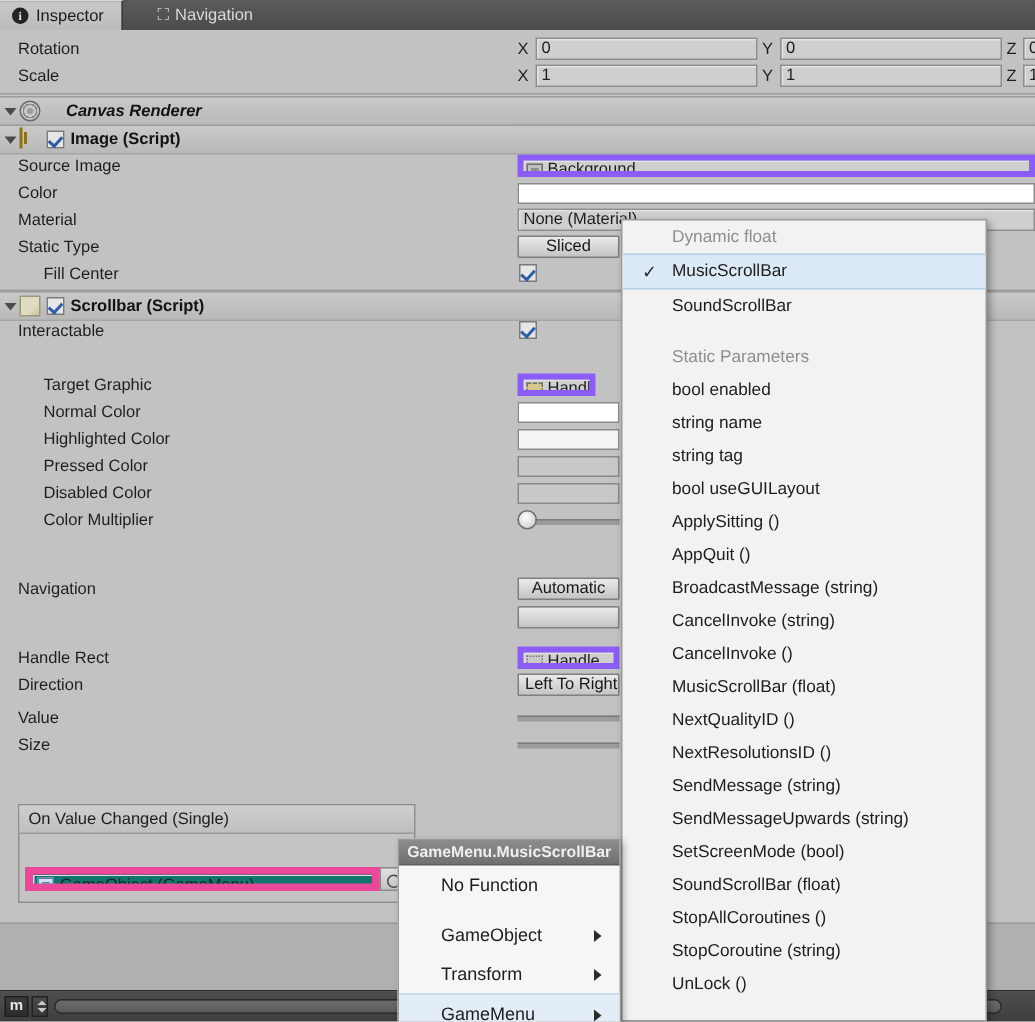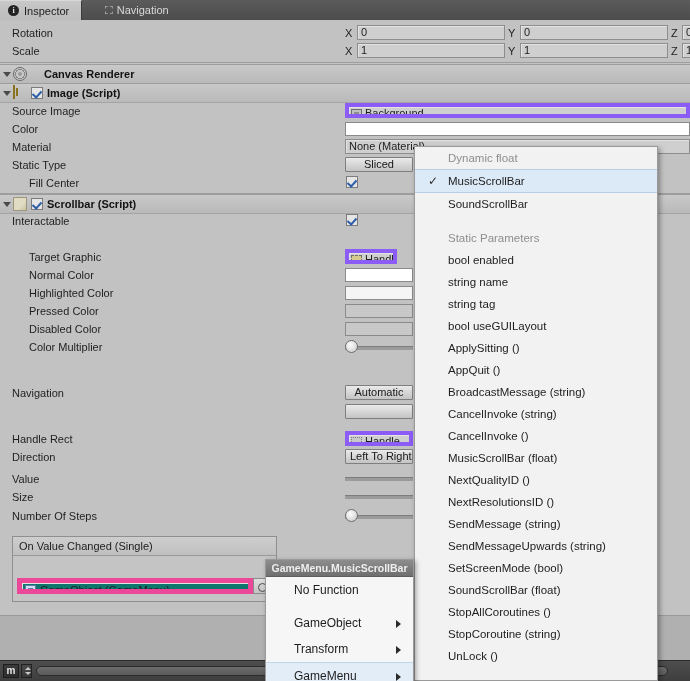--- a/index.html
+++ b/index.html
@@ -174,21 +174,21 @@
       <span class="axis" style="left:345px;top:1px;">X</span>
       <div class="numfield" style="left:357px;top:1px;width:148px;">1</div>
       <span class="axis" style="left:508px;top:1px;">Y</span>
       <div class="numfield" style="left:520px;top:1px;width:148px;">1</div>
       <span class="axis" style="left:671px;top:1px;">Z</span>
       <div class="numfield" style="left:682px;top:1px;width:60px;">1</div>
     </div>
 
     <div class="sepline" style="top:42px;"></div>
 
-    <div class="comphdr" style="top:44px;">
+    <div class="comphdr" style="top:44px;font-style:italic;">
       <span class="foldout open"></span>
       <span class="compicon icon-canvas" style="left:13px;"></span>
       <span class="comptitle" style="left:44px;">Canvas Renderer</span>
     </div>
 
     <div class="comphdr" style="top:63px;">
       <span class="foldout open"></span>
       <span class="compicon icon-image" style="left:13px;"></span>
       <span class="chk on" style="left:31px;"></span>
       <span class="comptitle" style="left:47px;">Image (Script)</span>
@@ -298,27 +298,20 @@
     <div class="row" style="top:450px;">
       <span class="lbl l1">Value</span>
       <div class="emptyslider" style="left:345px;top:7px;width:68px;"></div>
     </div>
 
     <div class="row" style="top:468px;">
       <span class="lbl l1">Size</span>
       <div class="emptyslider" style="left:345px;top:7px;width:68px;"></div>
     </div>
 
-    <div class="row" style="top:487px;">
-      <span class="lbl l1">Number Of Steps</span>
-      <div class="sliderrow" style="left:345px;top:2px;width:68px;">
-        <div class="track"></div>
-        <div class="knob" style="left:0;"></div>
-      </div>
-    </div>
 
     <div class="eventbox" style="left:12px;top:516px;width:265px;height:66px;">
       <div class="eventhdr">On Value Changed (Single)</div>
       <div class="evobj" style="left:4px;top:41px;width:236px;">
         <span class="goi"></span>
         <span>GameObject (GameMenu)</span>
       </div>
       <div class="picker" style="left:240px;top:41px;"></div>
     </div>
 

